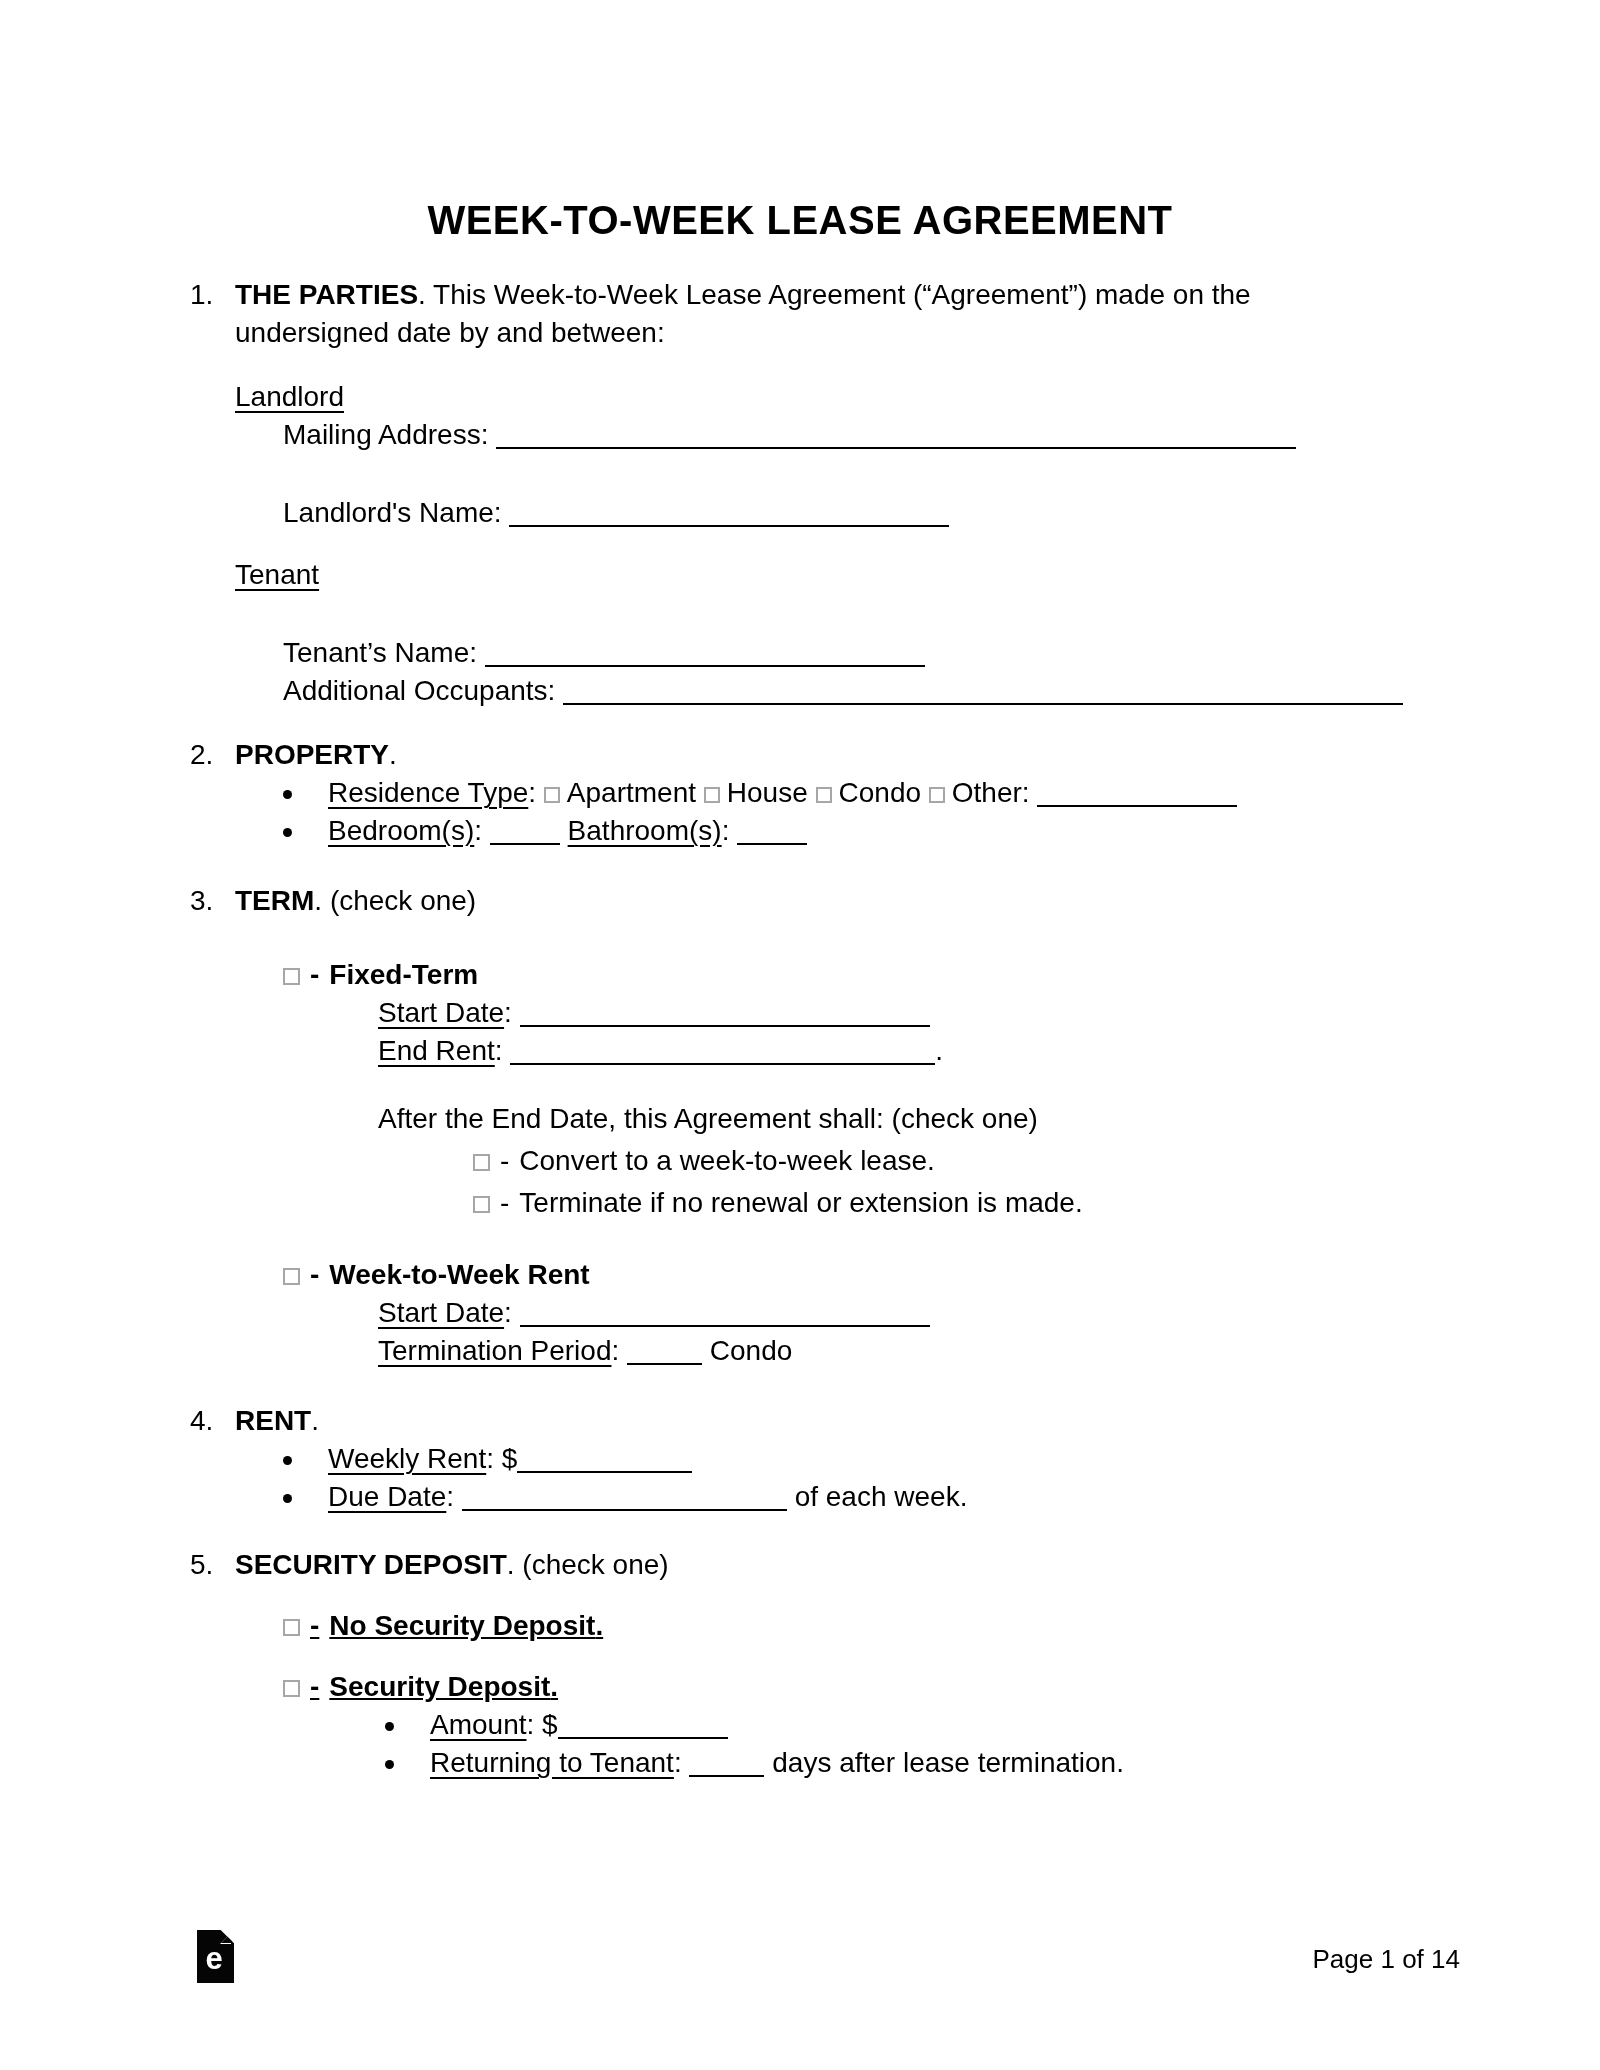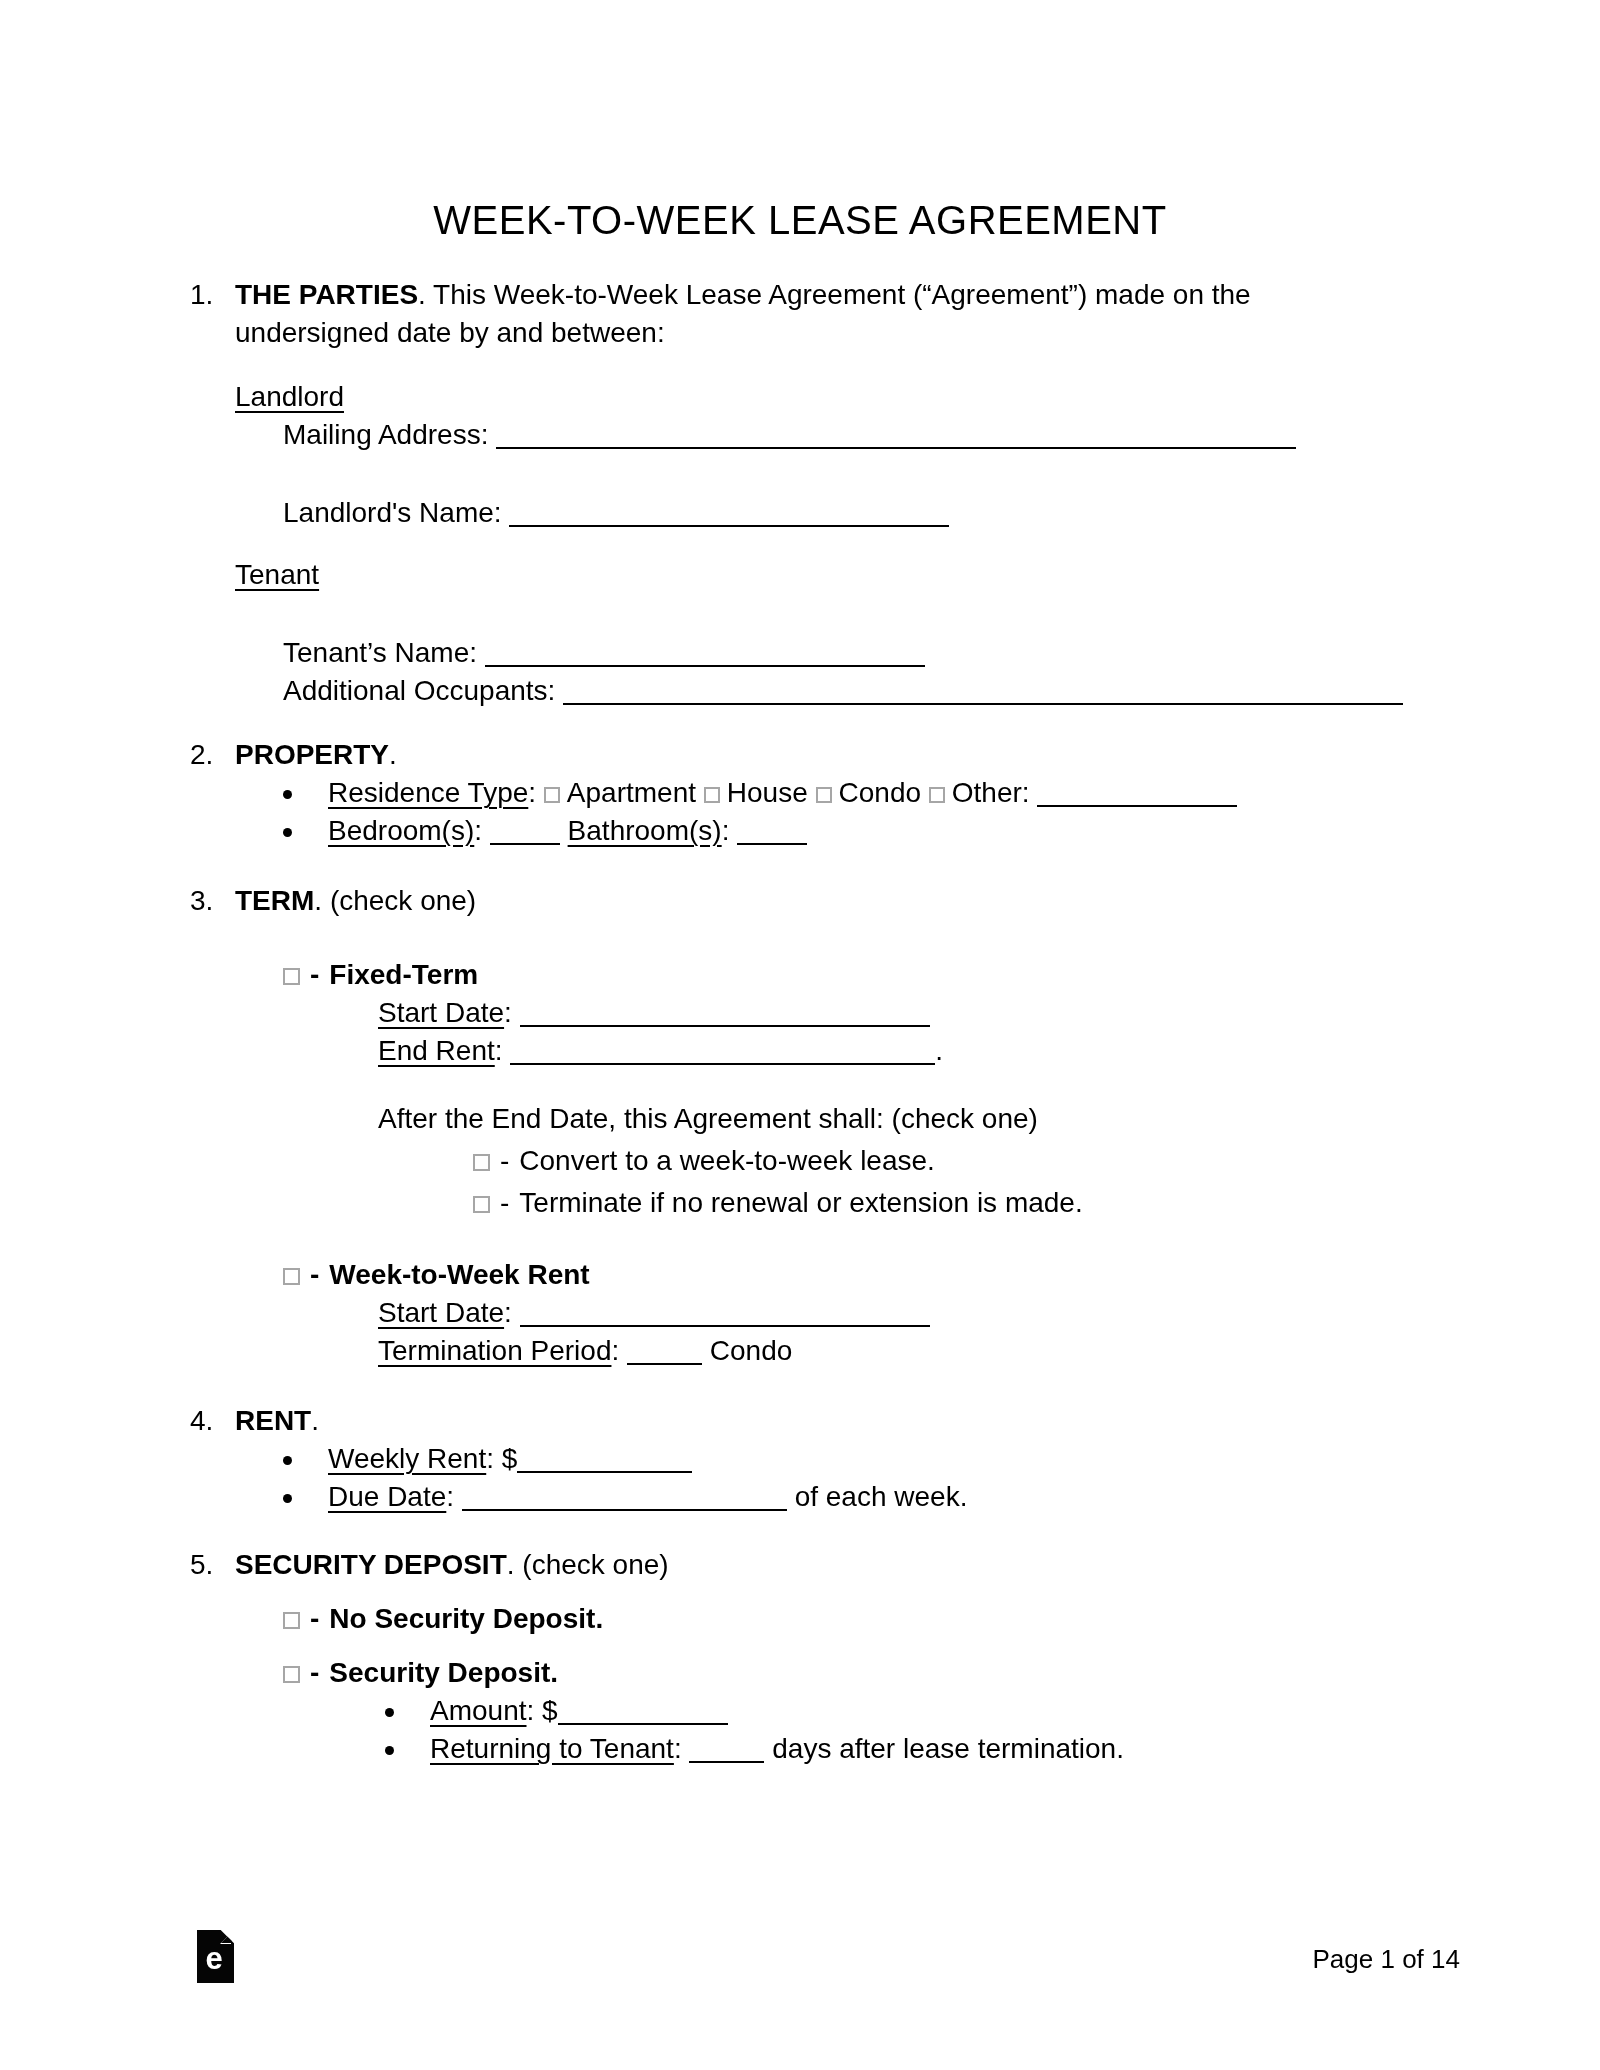--- a/index.html
+++ b/index.html
@@ -7,21 +7,21 @@
   body {
     width:1600px; height:2070px;
     position:relative;
     font-family:"Liberation Sans","DejaVu Sans",sans-serif;
     font-size:28px; line-height:38px;
     color:#000;
     overflow:hidden;
   }
   .page { width:100%; height:100%; padding:196px 190px 0 190px; position:relative; }
   .title {
-    text-align:center; font-size:40px; line-height:48px; font-weight:normal;
+    text-align:center; font-size:40px; line-height:48px; font-weight:bold;
     letter-spacing:0.5px;
   }
   .sec { display:flex; }
   .num { width:45px; flex-shrink:0; }
   .secbody { flex:1; }
   b, .bold { font-weight:bold; }
   .u { text-decoration:underline; text-decoration-thickness:2px; text-underline-offset:5px; }
   .fl {
     display:inline-block; height:12px; border-bottom:2px solid #000;
     vertical-align:-5px;
@@ -39,21 +39,21 @@
   .i1 { padding-left:48px; }
   .i2 { padding-left:143px; }
   .i3 { padding-left:238px; }
   .i2b { padding-left:150px; }
   .mt24 { margin-top:24px; }
   .mt26 { margin-top:26px; }
   .mt30 { margin-top:30px; }
   .mt32 { margin-top:32px; }
   .mt34 { margin-top:34px; }
   .mt36 { margin-top:36px; }
-  .mt38 { margin-top:16px; }
+  .mt38 { margin-top:23px;text-decoration:underline; }
   .mt40 { margin-top:40px; }
   .mt4  { margin-top:4px; }
   .dash { margin-right:10px; }
   .boldrow .dash, .boldrow .endp { font-weight:bold; }
   .footer-logo {
     position:absolute; left:197px; top:1930px; width:37px; height:53px;
     background:#050505;
     clip-path:polygon(0 0, 64% 0, 100% 25%, 100% 100%, 0 100%);
     display:flex; align-items:center; justify-content:center;
     cursor:pointer;

